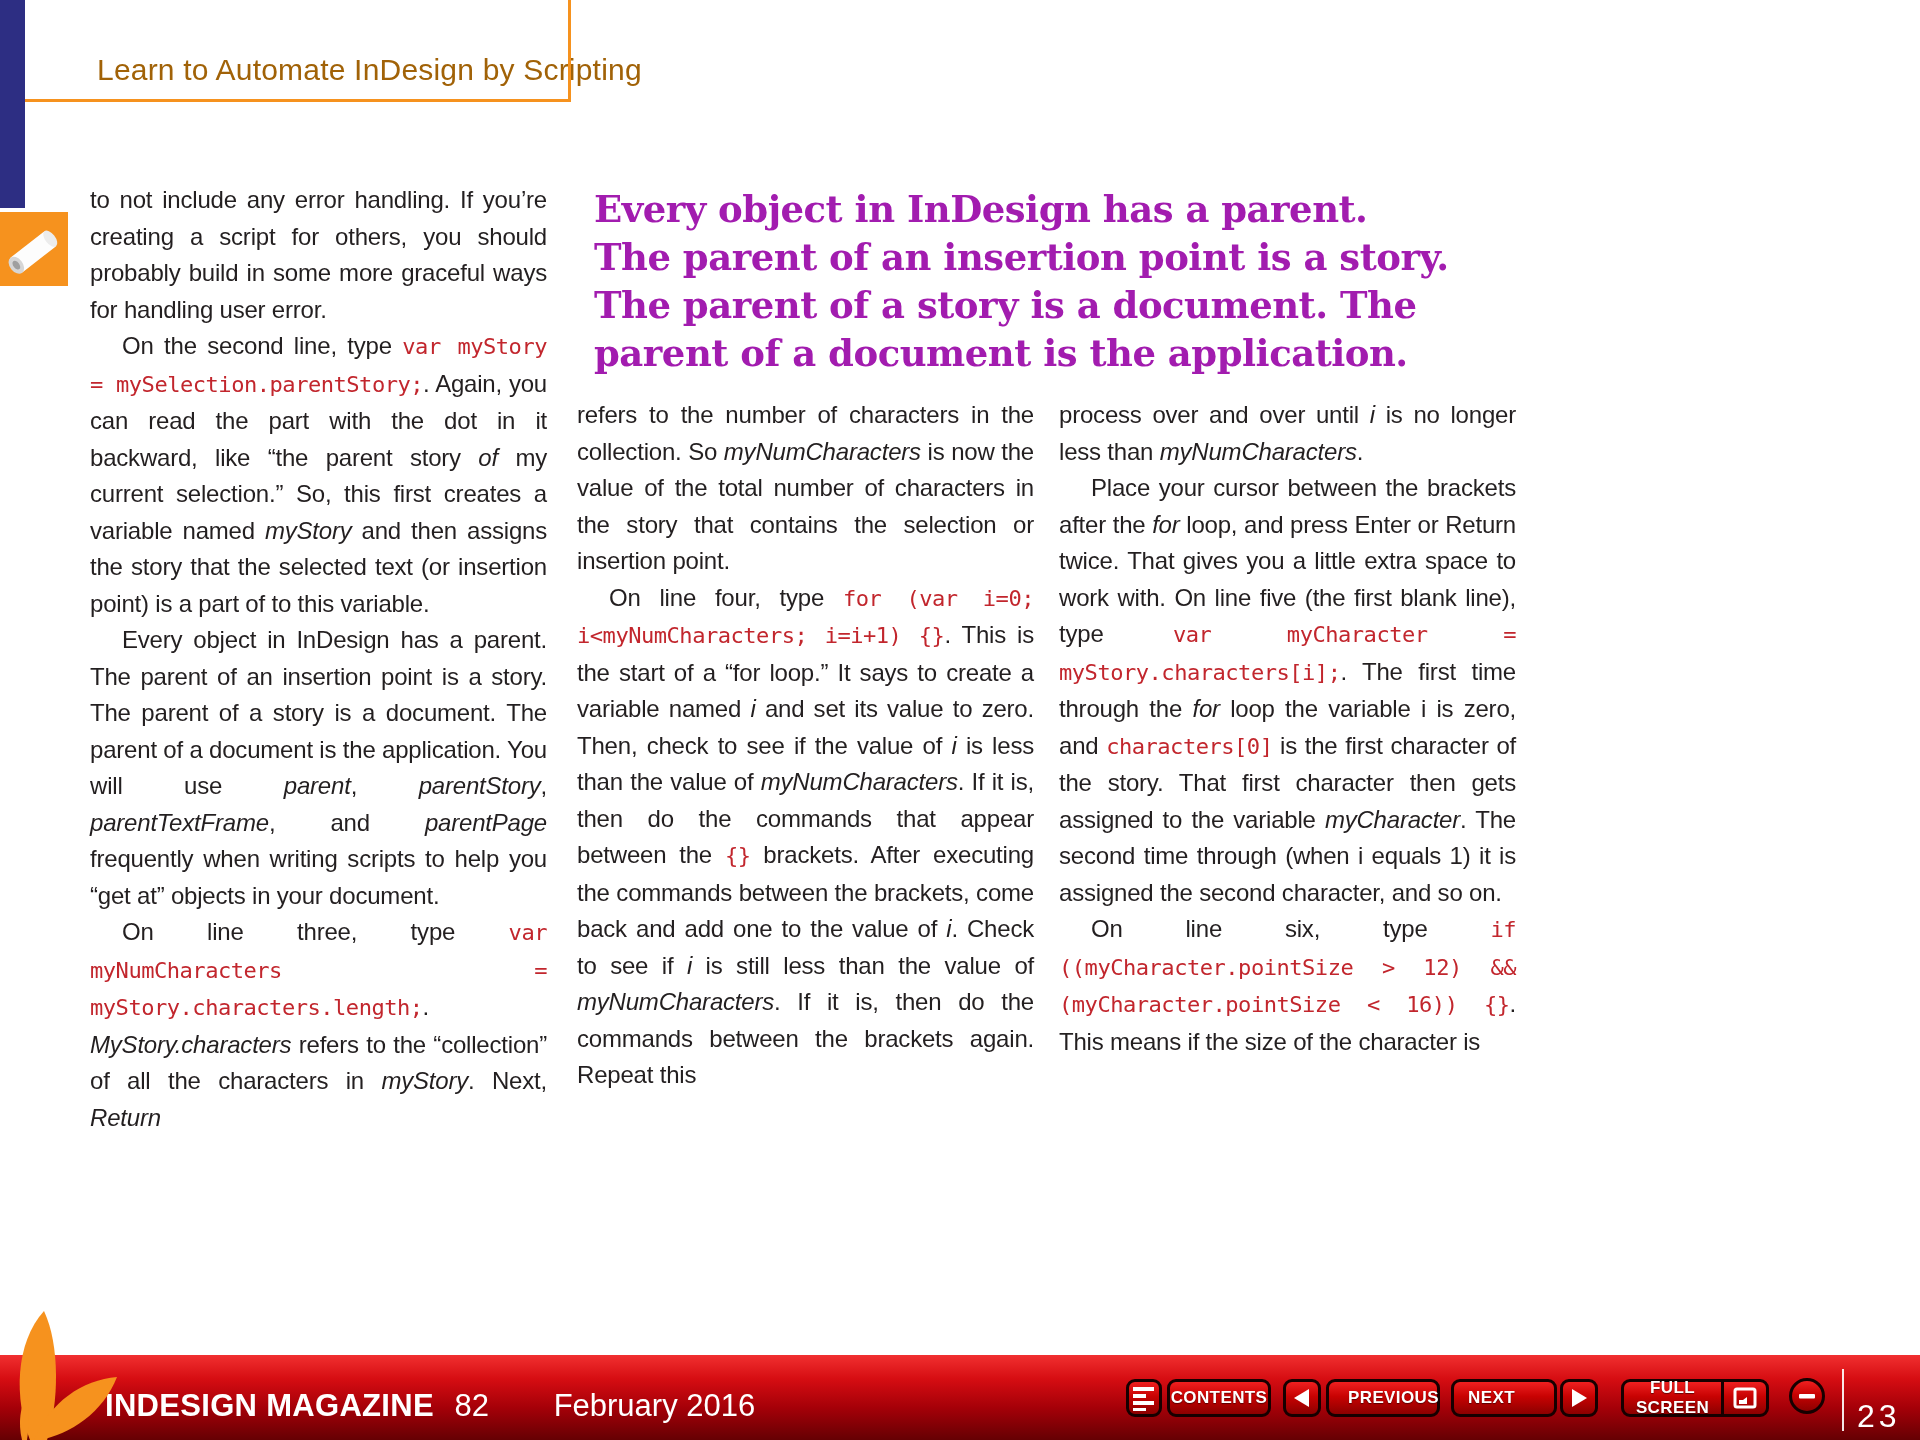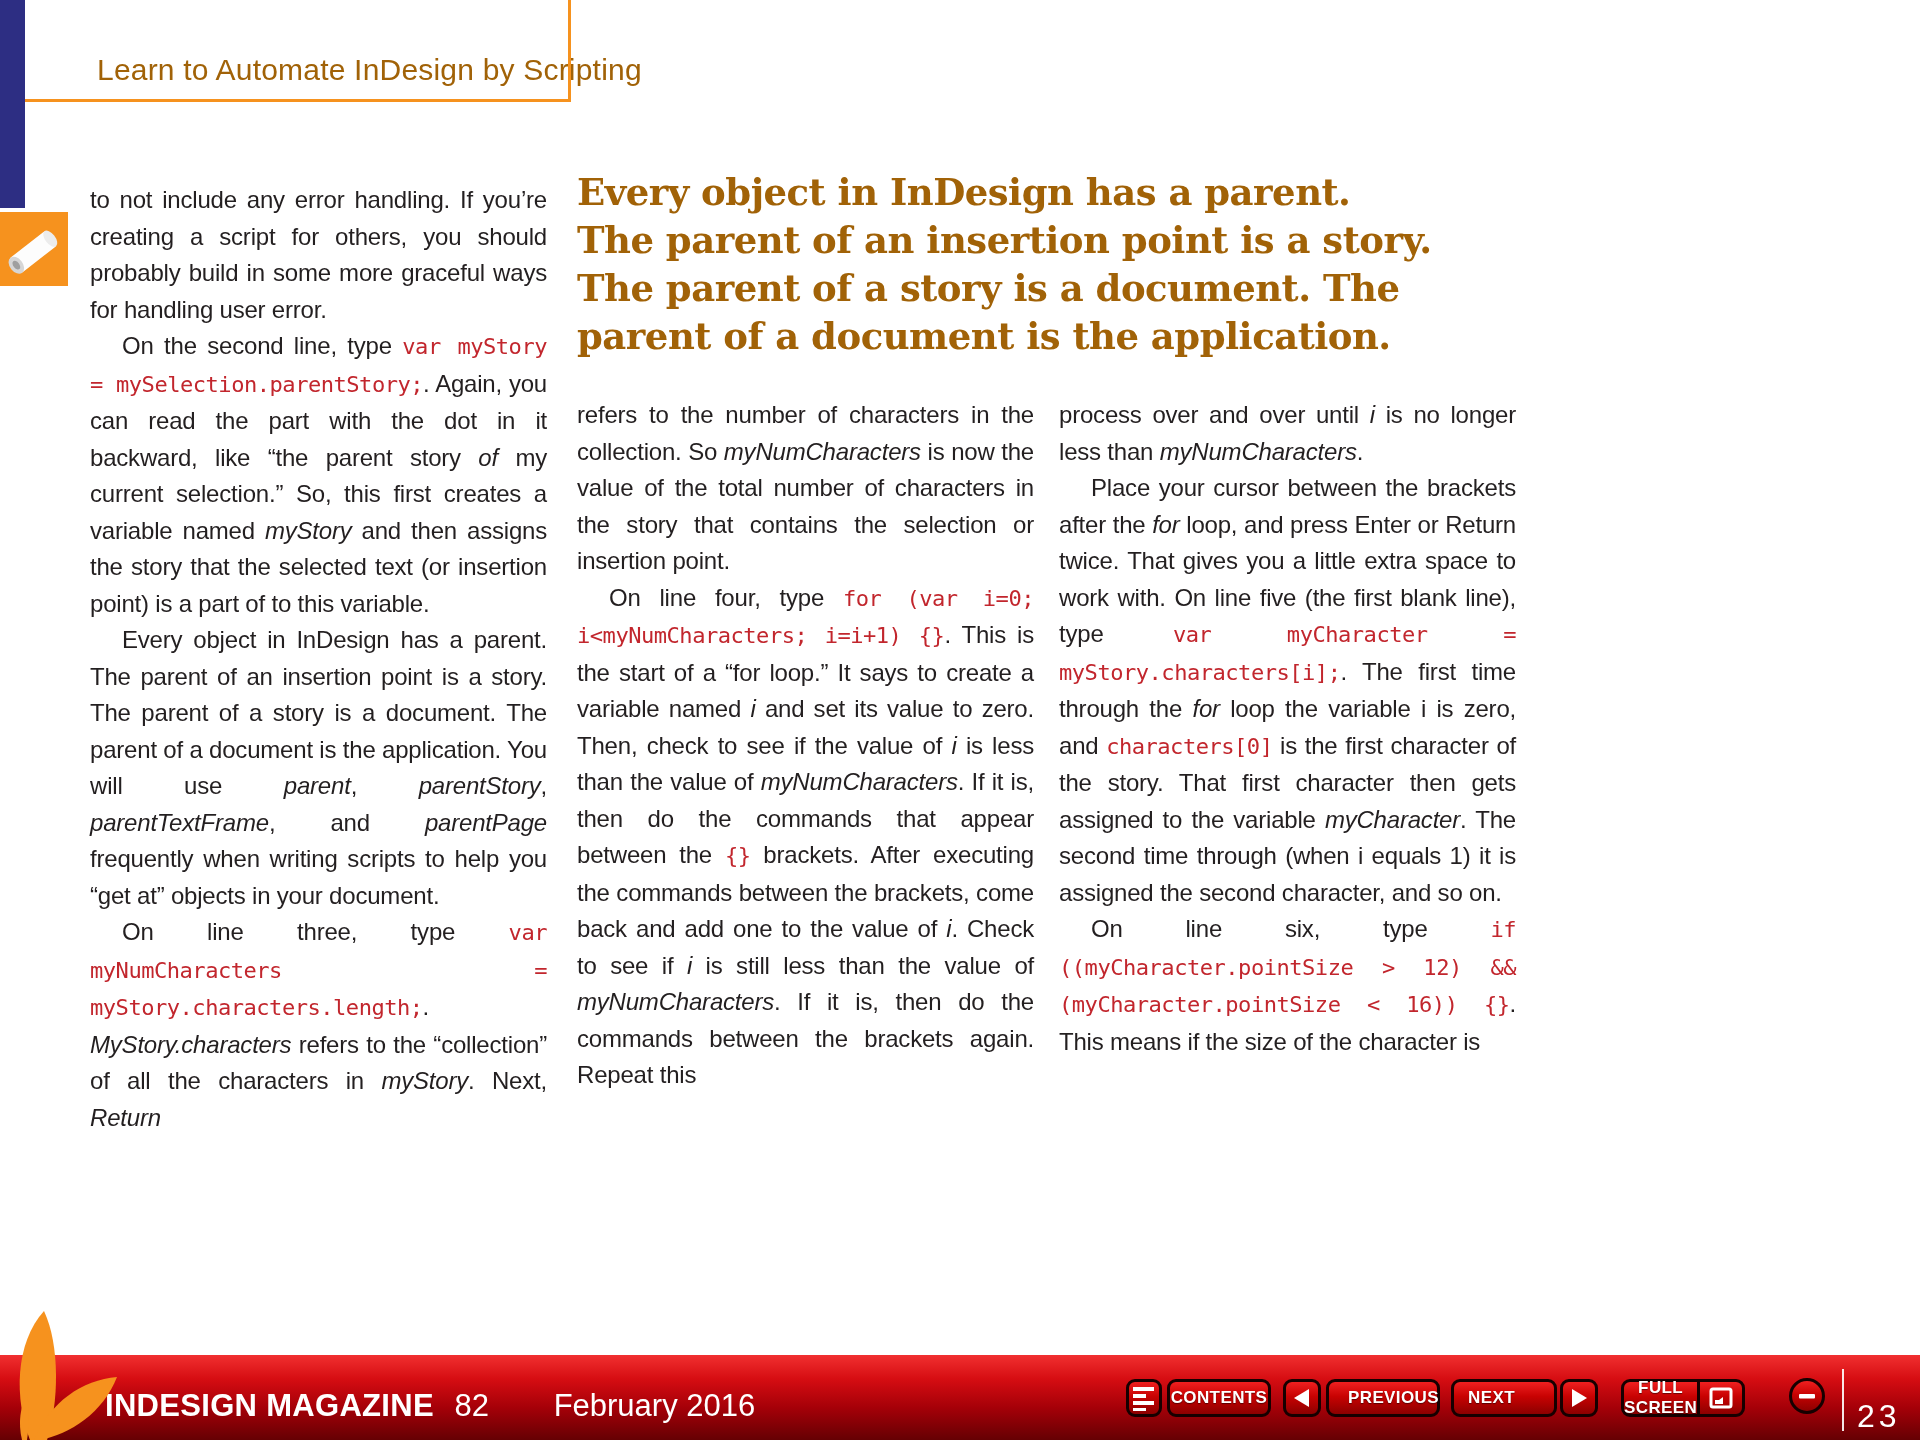--- a/index.html
+++ b/index.html
@@ -10,23 +10,23 @@
   .blue-bar{position:absolute;left:0;top:0;width:25px;height:208px;background:#2d2e83;}
   .script-icon{position:absolute;left:0;top:212px;width:68px;height:74px;background:#f6921e;}
 
   
   .header-title{position:absolute;left:97px;top:52px;font-size:30px;line-height:36px;
                 color:#a16207;letter-spacing:0.2px;}
   .header-rule-h{position:absolute;left:25px;top:99px;width:546px;height:3px;background:#f6921e;}
   .header-rule-v{position:absolute;left:568px;top:0;width:3px;height:102px;background:#f6921e;}
 
   
-  .headline{position:absolute;left:577px;top:168px;width:948px;margin:0;
+  .headline{position:absolute;left:577px;top:168px;width:948px;margin:17px;
             font-family:"DejaVu Serif",serif;font-weight:bold;font-size:37px;line-height:48px;
-            color:#a16207;letter-spacing:-0.5px;}
+            color:#a21caf;letter-spacing:-0.5px;}
 
   
   .col{position:absolute;width:457px;color:#231f20;font-size:24px;line-height:36.5px;
        letter-spacing:-0.2px;}
   .col1{left:90px;top:182px;}
   .col2{left:577px;top:397px;}
   .col3{left:1059px;top:397px;}
   .col p{margin:0;text-align:justify;}
   .col p.indent{text-indent:32px;}
   .it{font-style:italic;}
@@ -48,21 +48,21 @@
        display:flex;align-items:center;justify-content:center;
        font-weight:bold;font-size:17px;letter-spacing:0.4px;cursor:pointer;
        text-shadow:0 1px 1px rgba(0,0,0,0.5);}
   .btn svg{display:block;}
   .btn-list{left:1126px;width:36px;}
   .btn-contents{left:1167px;width:104px;}
   .btn-prev-arrow{left:1283px;width:38px;}
   .btn-previous{left:1326px;width:114px;padding-left:21px;}
   .btn-next{left:1451px;width:106px;justify-content:flex-start;padding-left:14px;}
   .btn-next-arrow{left:1560px;width:38px;}
-  .btn-fullscreen{left:1621px;width:124px;padding:0;}
+  .btn-fullscreen{left:1621px;width:148px;padding:0;}
   .fs-label{flex:1;text-align:center;}
   .fs-icon-seg{width:42px;height:100%;display:flex;align-items:center;justify-content:center;
                border-left:3px solid #160000;}
   .btn-minus{left:1789px;top:23px;width:36px;height:36px;border-radius:50%;}
   .footer-divider{position:absolute;left:1842px;top:14px;width:2px;height:62px;background:rgba(255,255,255,0.9);}
   .page-num{position:absolute;left:1857px;top:43px;color:#ffffff;font-size:32px;letter-spacing:4px;}
 </style>
 </head>
 <body>
 

